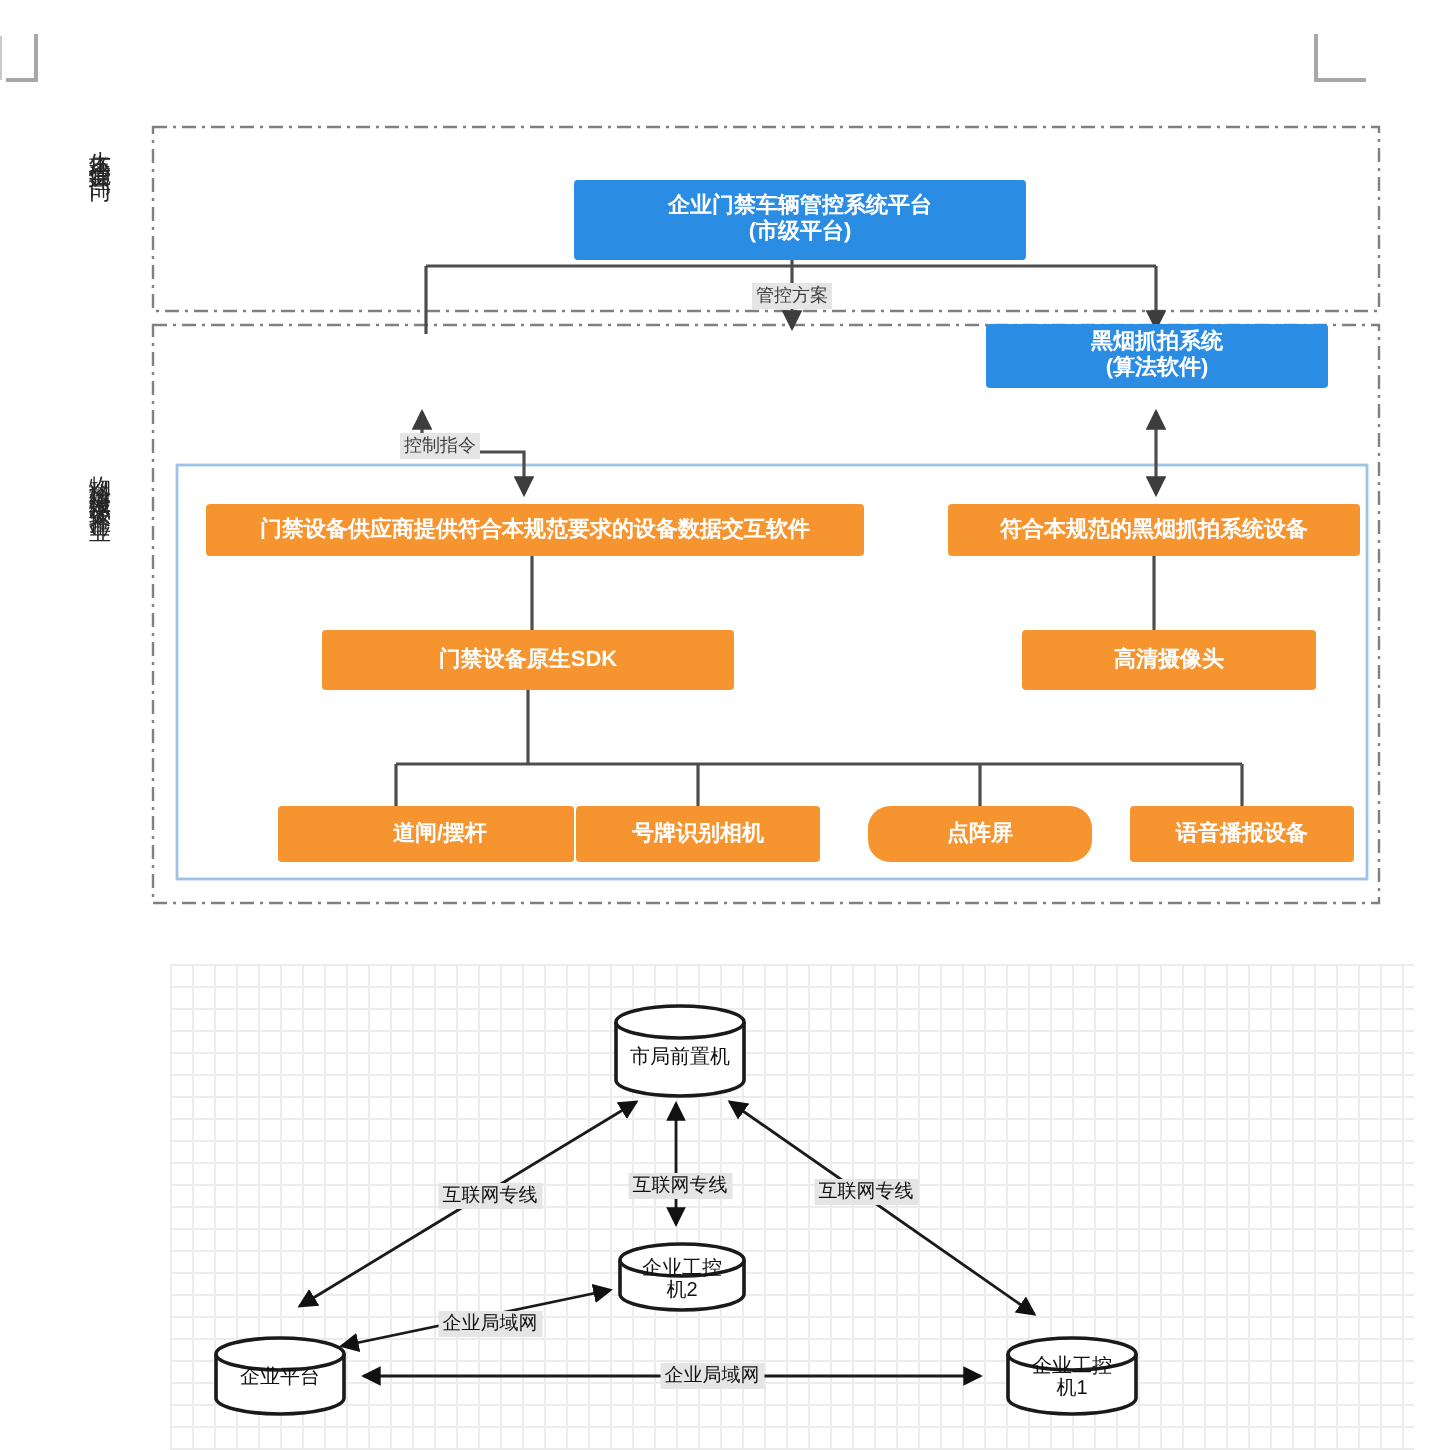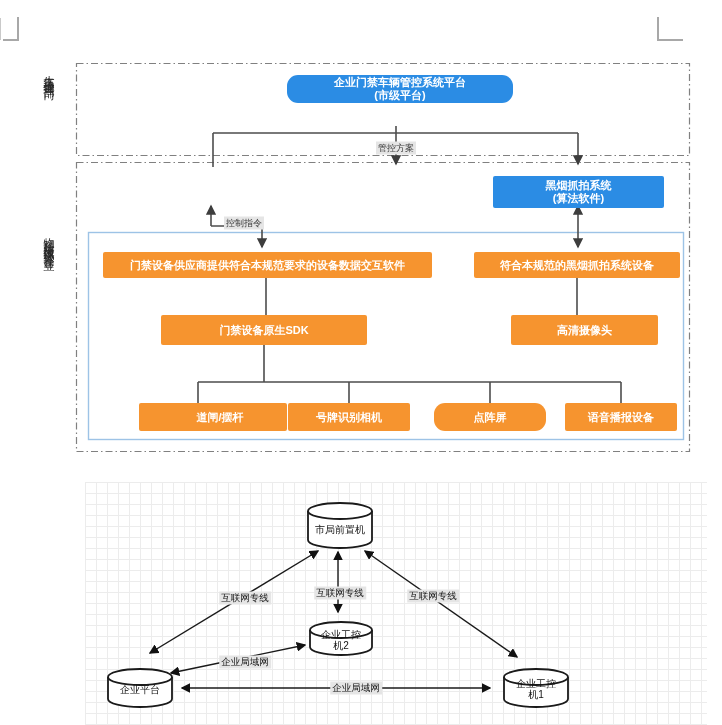--- a/index.html
+++ b/index.html
@@ -90,40 +90,40 @@
 
       <path d="M264,345 L264,382"></path>
       <path d="M198,382 L621,382"></path>
       <path d="M198,382 L198,403"></path>
       <path d="M349,382 L349,403"></path>
       <path d="M490,382 L490,403"></path>
       <path d="M621,382 L621,403"></path>
     </g>
   </svg>
 
-  <div class="node blue" style="left:287px;top:75px;width:226px;height:28px;border-radius:11px;">
+  <div class="node blue" style="left:287px;top:90px;width:226px;height:40px;">
     <span>企业门禁车辆管控系统平台</span>
     <span>(市级平台)</span>
   </div>
-  <div class="node blue" style="left:493px;top:176px;width:171px;height:32px;text-align:right;">
+  <div class="node blue" style="left:493px;top:162px;width:171px;height:32px;text-align:right;">
     <span>黑烟抓拍系统</span>
     <span>(算法软件)</span>
   </div>
 
   <div class="node orange" style="left:103px;top:252px;width:329px;height:26px;">门禁设备供应商提供符合本规范要求的设备数据交互软件</div>
   <div class="node orange" style="left:474px;top:252px;width:206px;height:26px;">符合本规范的黑烟抓拍系统设备</div>
   <div class="node orange" style="left:161px;top:315px;width:206px;height:30px;">门禁设备原生SDK</div>
   <div class="node orange" style="left:511px;top:315px;width:147px;height:30px;">高清摄像头</div>
   <div class="node orange" style="left:139px;top:403px;width:134px;height:28px;padding-left:14px;">道闸/摆杆</div>
   <div class="node orange" style="left:288px;top:403px;width:122px;height:28px;">号牌识别相机</div>
   <div class="node orange" style="left:434px;top:403px;width:112px;height:28px;border-radius:11px;">点阵屏</div>
   <div class="node orange" style="left:565px;top:403px;width:112px;height:28px;">语音播报设备</div>
 
   <div class="edge-label" style="left:396px;top:148px;">管控方案</div>
-  <div class="edge-label" style="left:244px;top:223px;">控制指令</div>
+  <div class="edge-label" style="left:220px;top:223px;">控制指令</div>
 </div>
 
 <div id="bottom-diagram">
   <svg width="622" height="243">
     <defs>
       <marker id="arr2" viewBox="0 0 10 10" refX="8.5" refY="5" markerWidth="7" markerHeight="7" orient="auto-start-reverse">
         <path d="M0,0 L10,5 L0,10 z" fill="#111"></path>
       </marker>
     </defs>
     <g stroke="#1a1a1a" stroke-width="1.4" fill="none">

